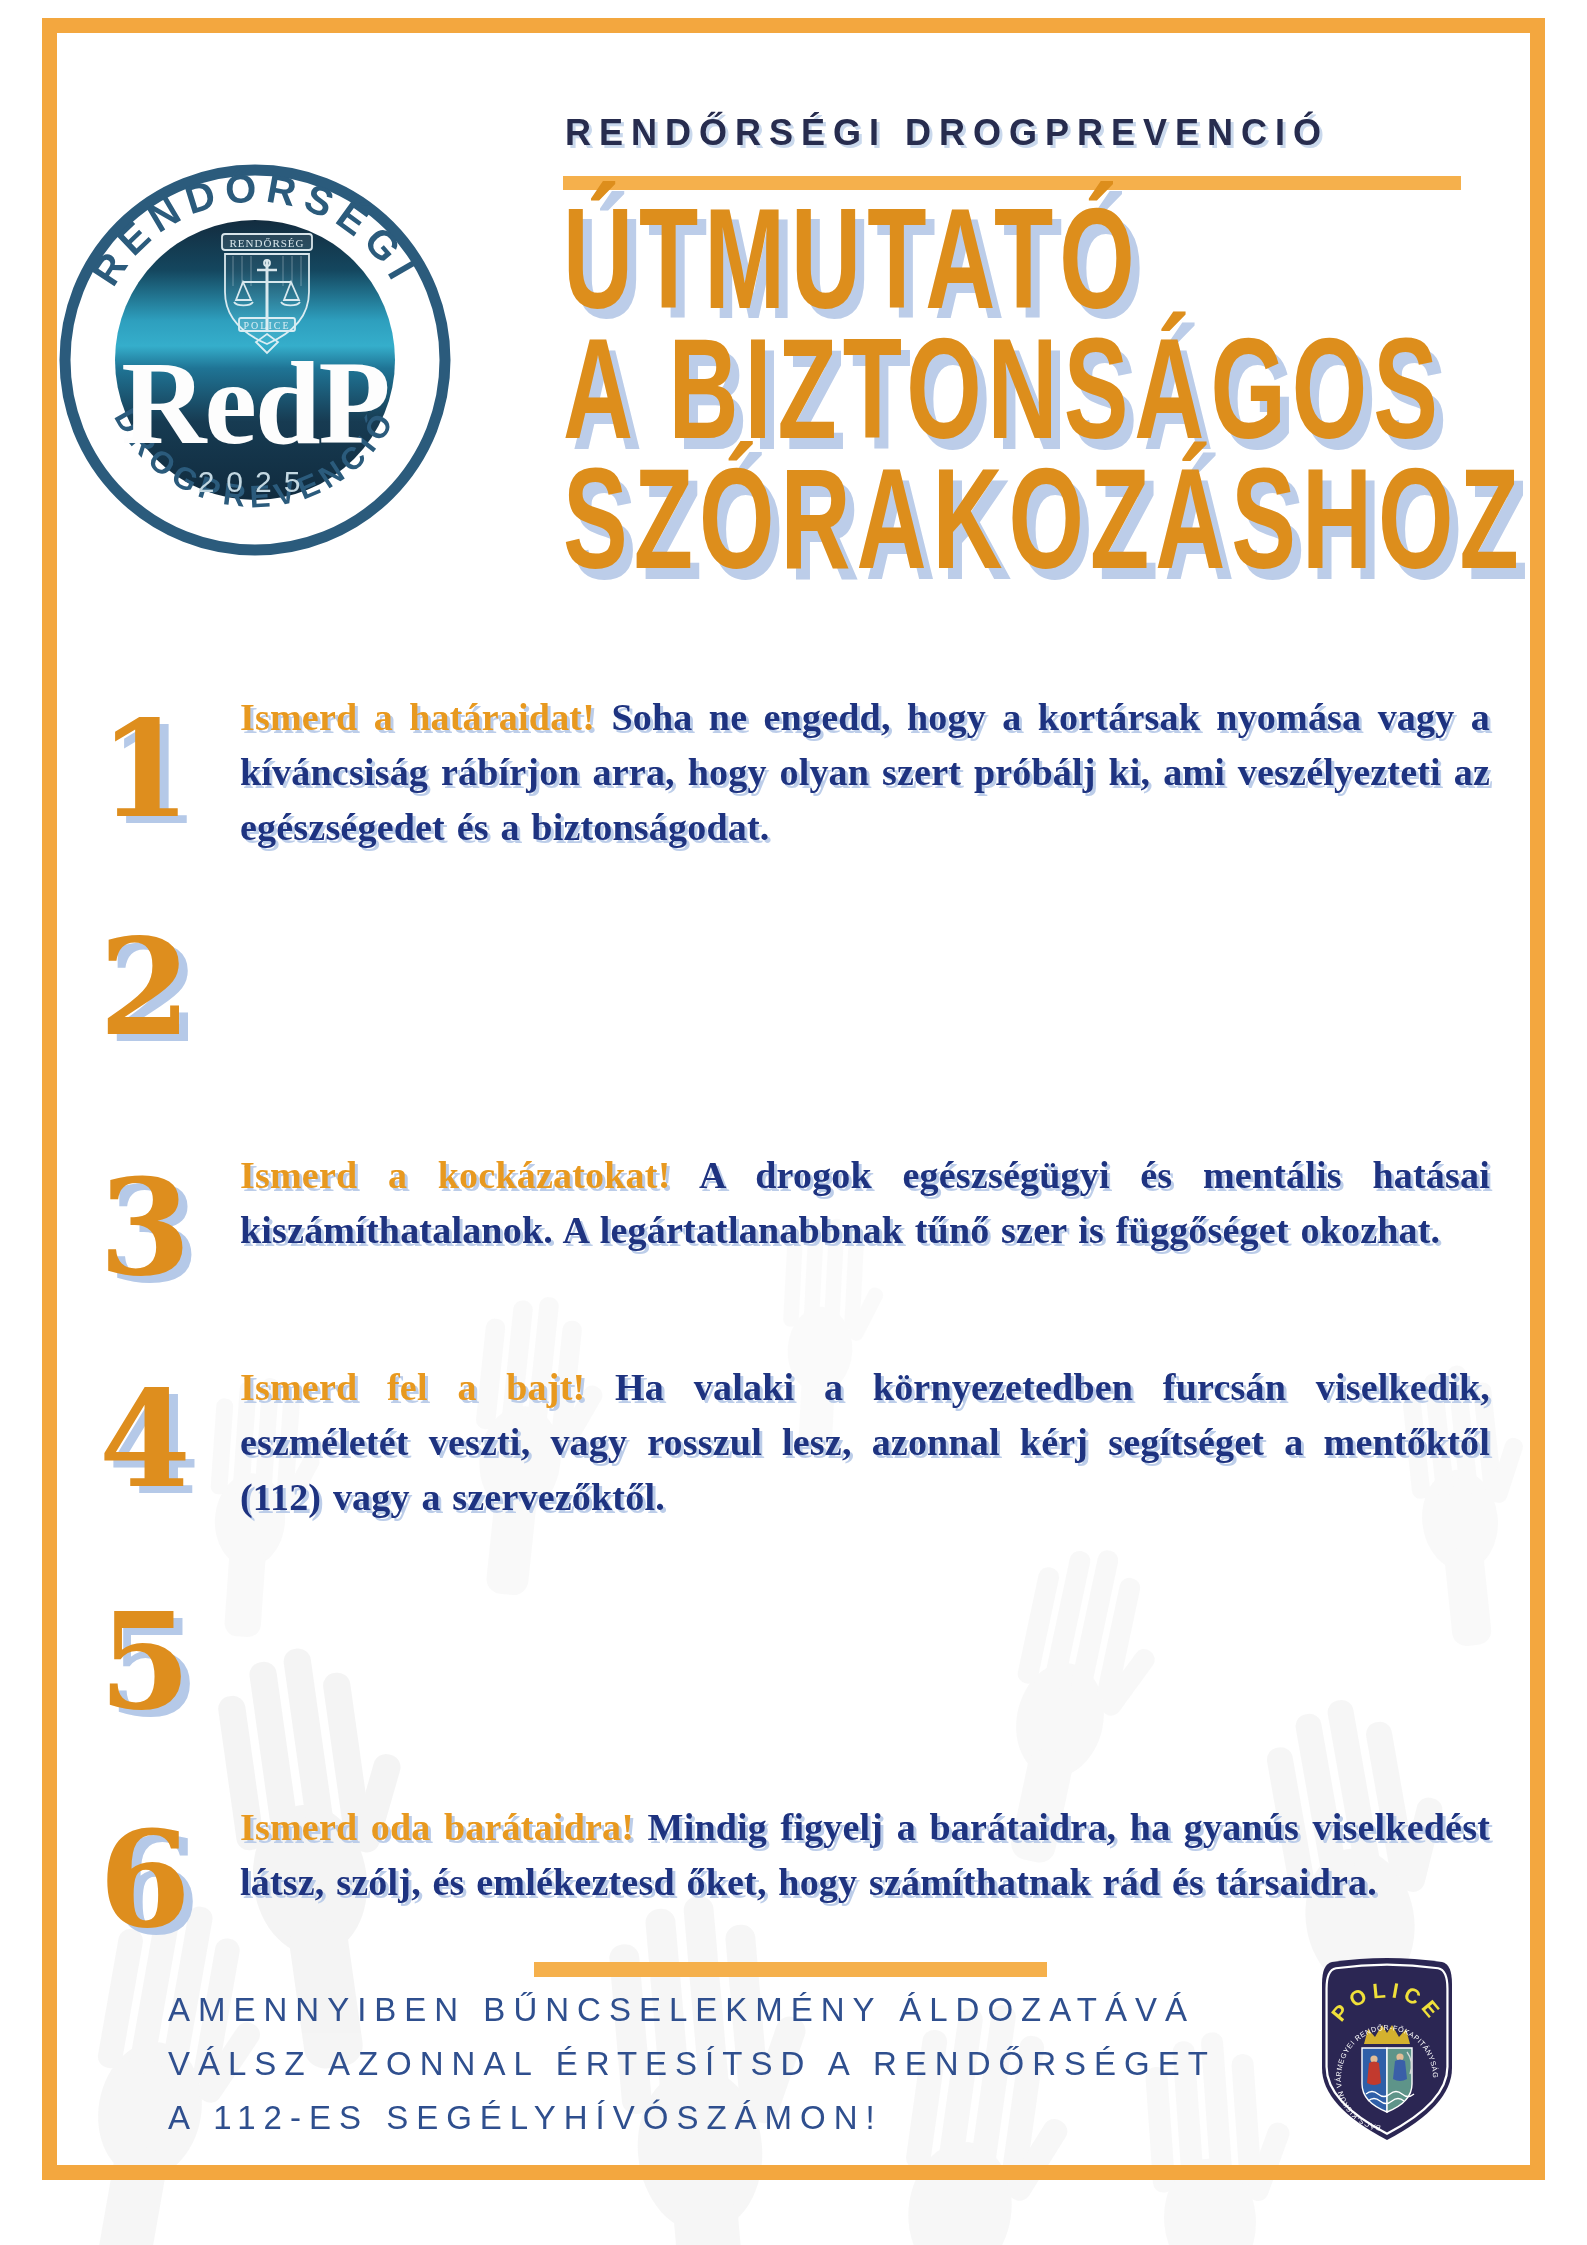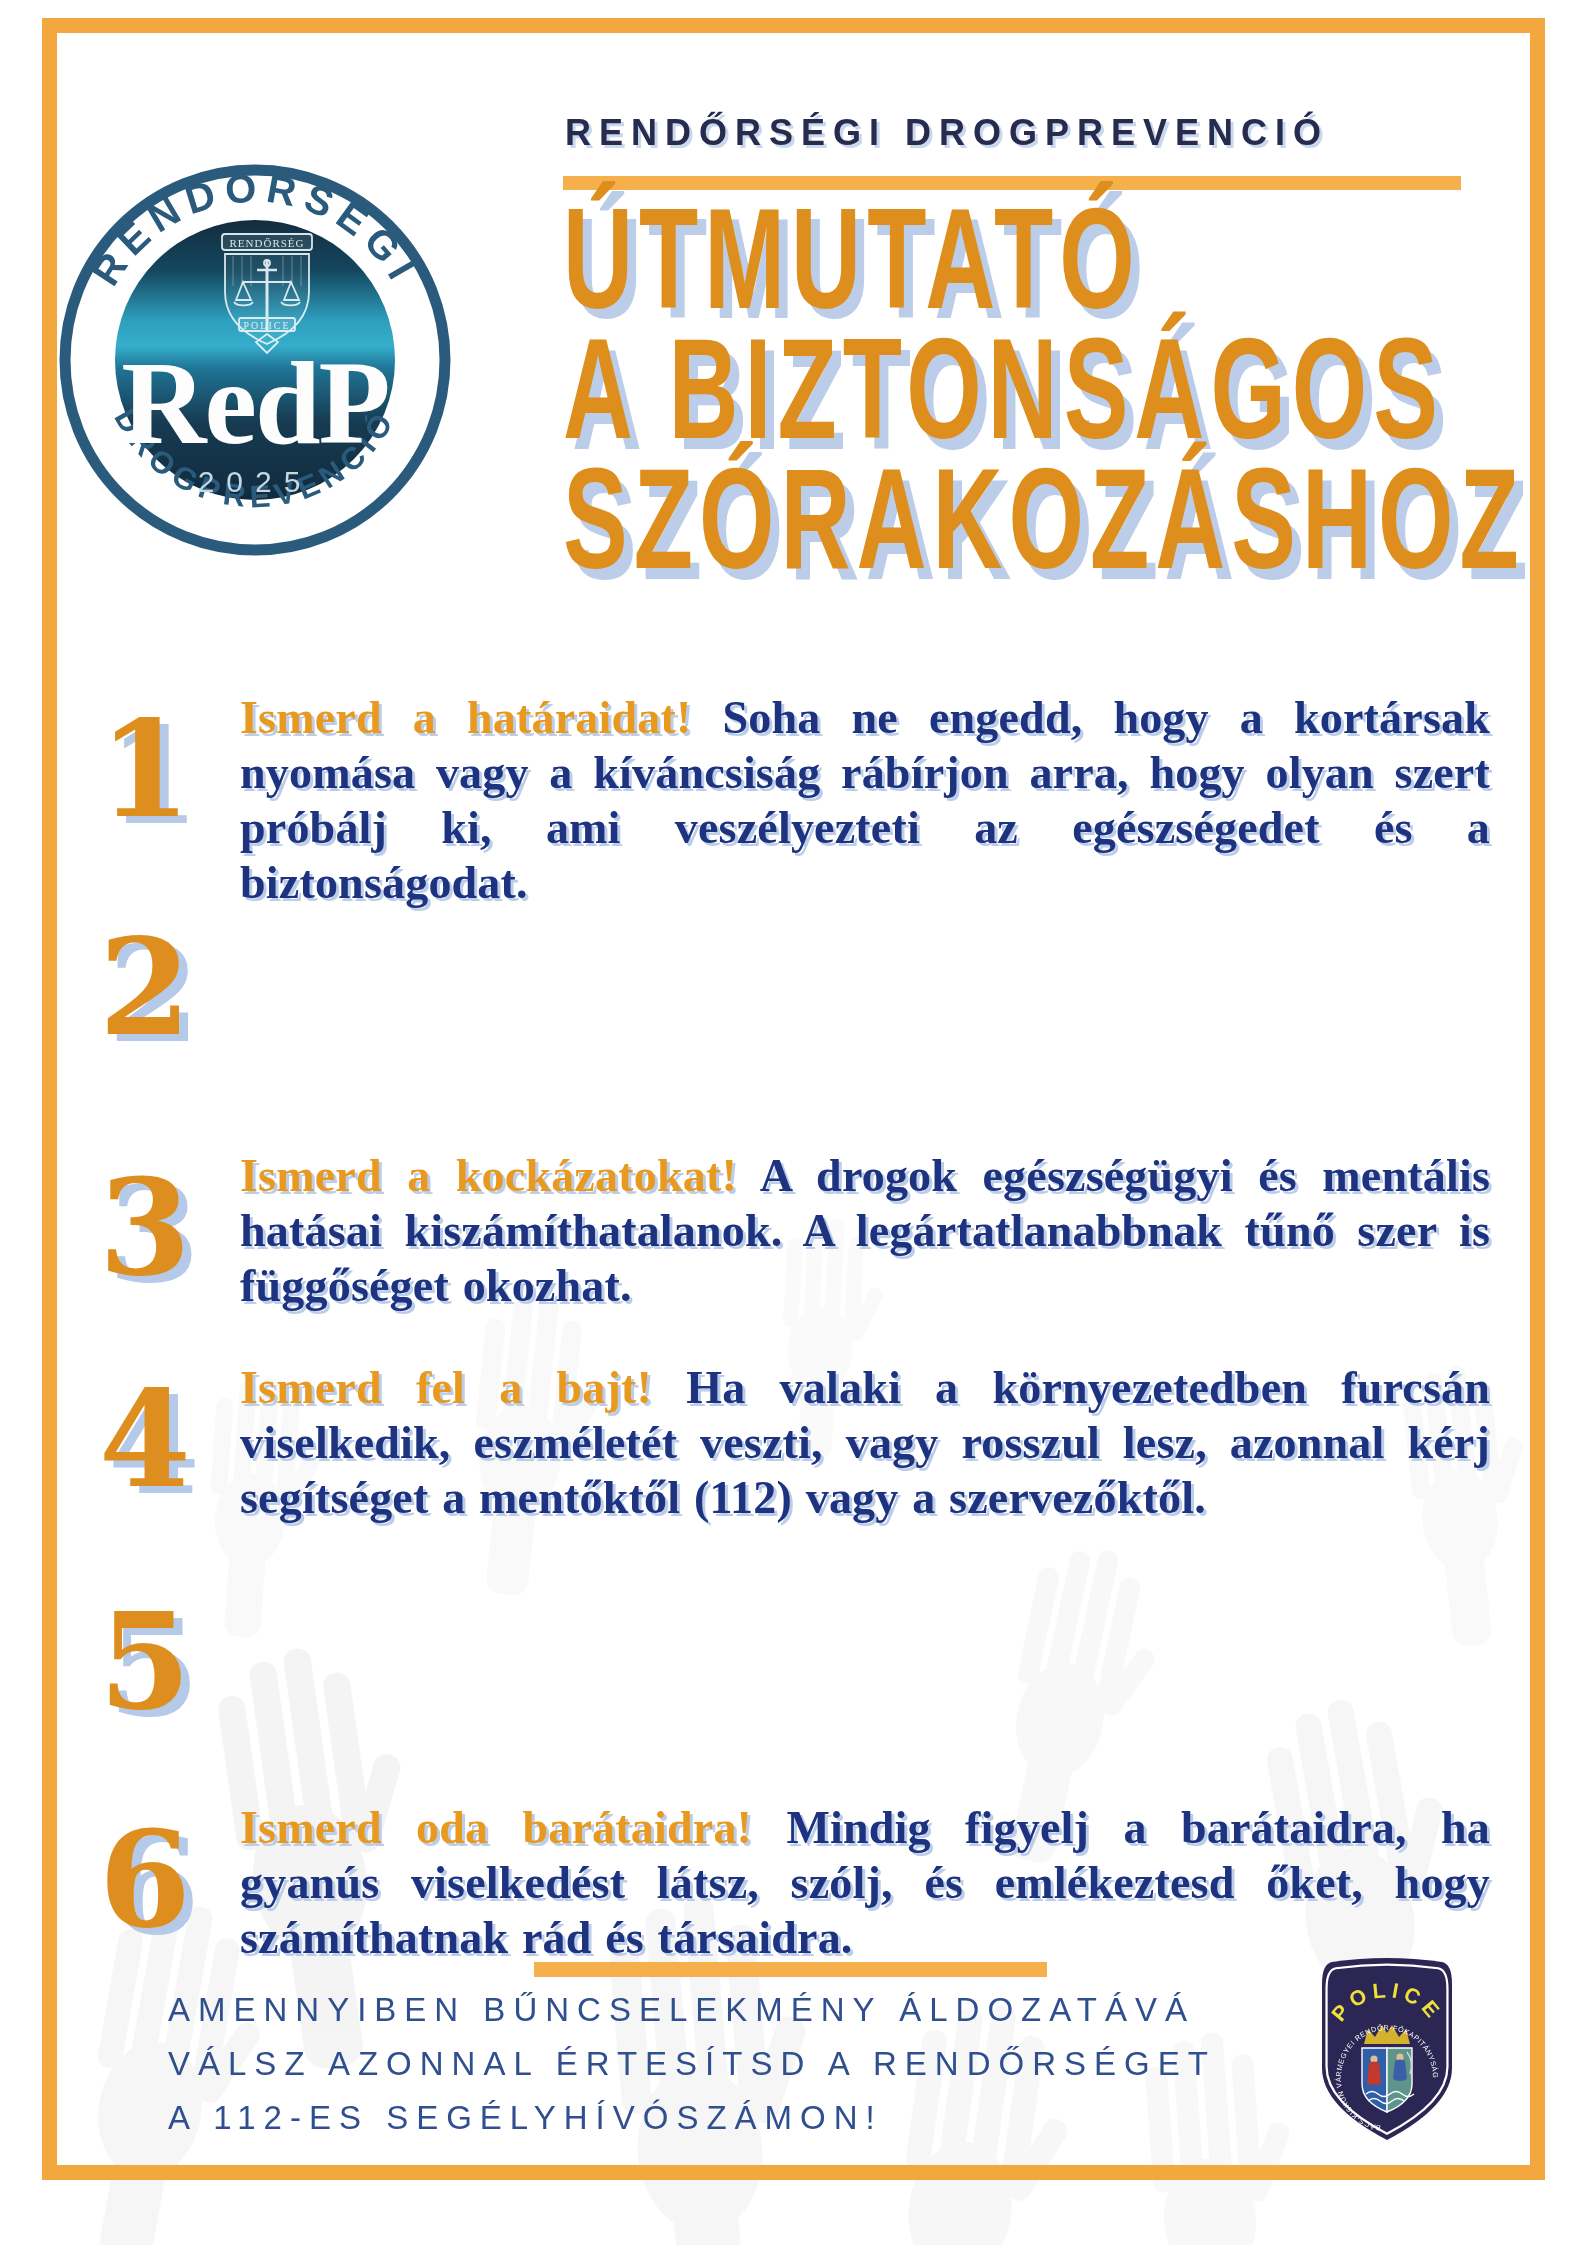--- a/index.html
+++ b/index.html
@@ -24,21 +24,21 @@
   .title .line{display:block;font-size:97px;line-height:88px;font-weight:bold;
     letter-spacing:6px;color:#DD8E1C;white-space:nowrap;
     text-shadow:9px 7px 0 #BCCDE9;}
   
   .item{position:absolute;left:95px;width:1395px;display:flex;z-index:3;}
   .item-number{flex:0 0 100px;text-align:center;font-family:"DejaVu Serif",serif;
     font-weight:bold;font-size:132px;line-height:1;margin-top:14px;color:#DE8E1E;
     text-shadow:9px 7px 0 #B5C9E8;}
   .item-text{margin-left:45px;width:1250px;}
   .item-text p{margin:0;text-align:justify;font-family:"Liberation Serif",serif;
-    font-weight:700;font-size:46px;line-height:55px;color:#1E3380;
+    font-weight:700;font-size:38px;line-height:55px;color:#1E3380;
     letter-spacing:0.2px;word-spacing:2px;text-shadow:3px 3px 0 #BCCDE9;}
   .item-text p.item-body2{text-align:left;}
   .item-text p.item-body2:empty{display:none;}
   .lead{color:#E8991F;}
   .i1{top:690px;} .i2{top:908px;} .i3{top:1148px;}
   .i4{top:1360px;} .i5{top:1582px;} .i6{top:1800px;}
   
   .footer-divider{position:absolute;left:534px;top:1962px;width:513px;height:15px;
     background:#F5B04C;z-index:3;}
   .footer-text{position:absolute;left:168px;top:1983px;z-index:3;color:#2F4F8E;

